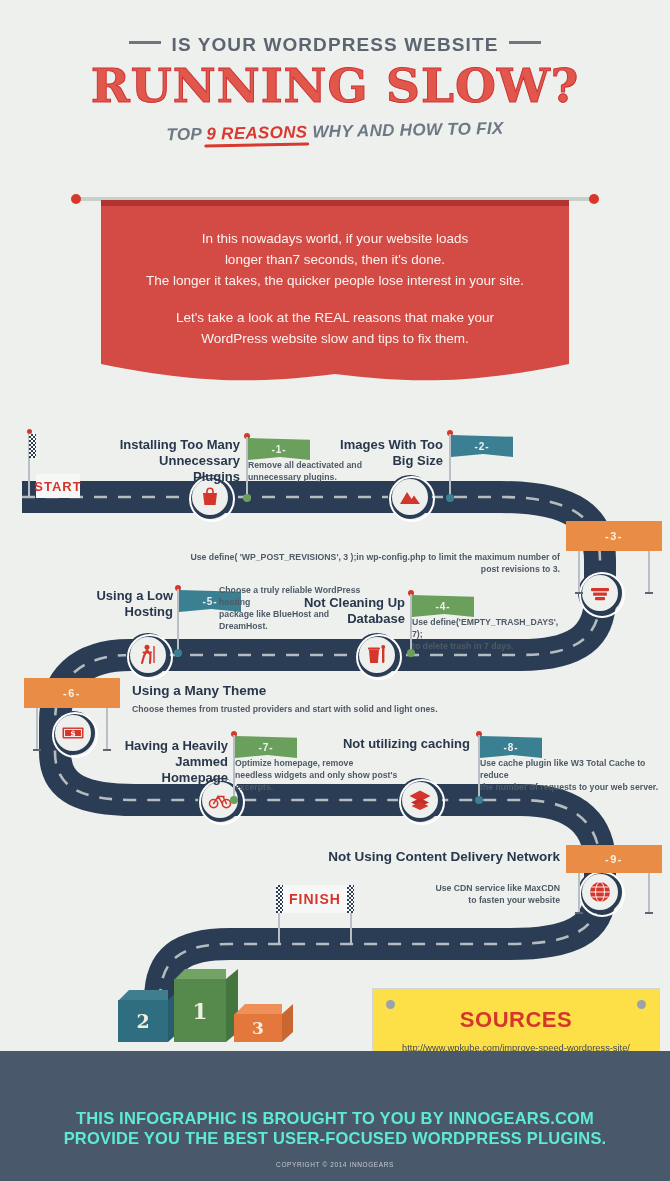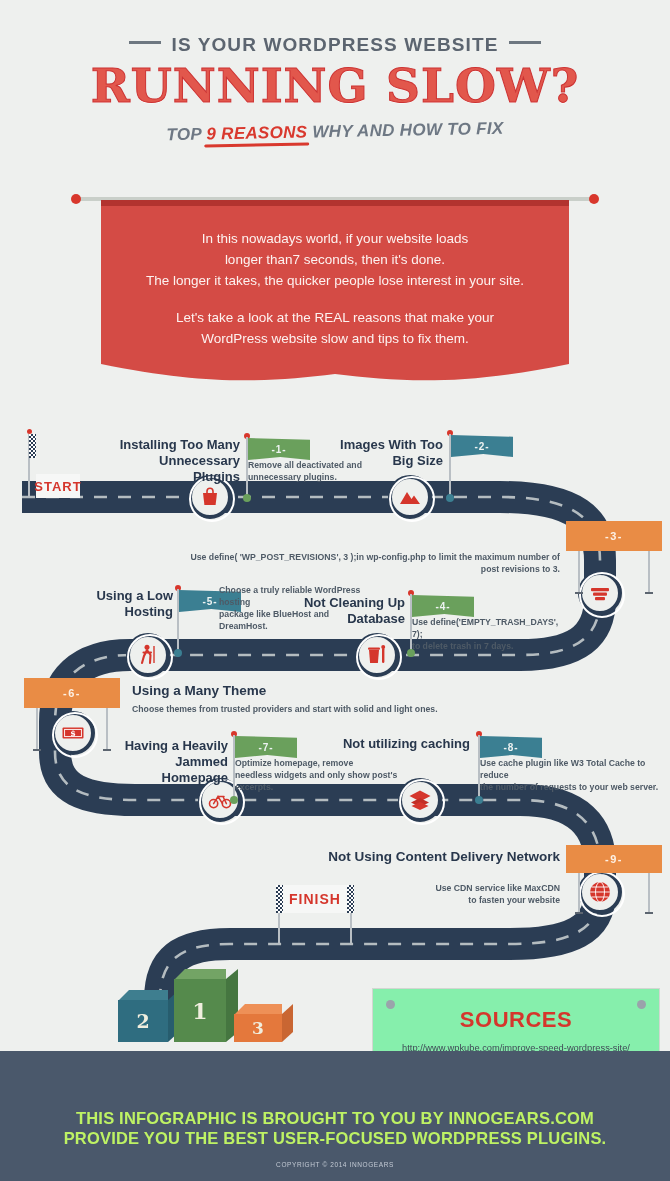--- a/index.html
+++ b/index.html
@@ -104,33 +104,33 @@
   
   .podium { position:absolute; }
   .pbox { position:absolute; }
   .pfront { position:absolute; display:flex; align-items:center; justify-content:center;
     font-family:"DejaVu Serif", serif; font-weight:bold; color:#f0eede; }
   .ptop { position:absolute; }
   .pside { position:absolute; }
 
   
   .sources { position:absolute; left:372px; top:988px; width:288px; height:96px;
-    background:#86efac; border:1px solid #d3d6d2; }
+    background:#fde047; border:1px solid #d3d6d2; }
   .sources .scr { position:absolute; width:9px; height:9px; border-radius:50%;
     background:#9aa3ab; top:11px; }
   .sources h2 { position:absolute; left:0; top:18px; width:100%; text-align:center;
     font-size:22px; font-weight:bold; color:#d5362c; letter-spacing:0.5px; }
   .sources .link { position:absolute; left:0; width:100%; text-align:center;
     font-size:9.3px; color:#3f4a56; text-decoration:underline; }
 
   
   .footer { position:absolute; left:0; top:1051px; width:670px; height:130px;
     background:#4a586b; }
   .footer .ln { position:absolute; left:0; width:100%; text-align:center;
-    color:#bef264; font-size:16.5px; font-weight:bold; letter-spacing:0.2px; }
+    color:#5eead4; font-size:16.5px; font-weight:bold; letter-spacing:0.2px; }
   .footer .cp { position:absolute; left:0; top:110px; width:100%; text-align:center;
     color:#c3cad4; font-size:6.5px; letter-spacing:0.6px; }
 </style>
 </head>
 <body>
 
 <div id="stage">
 
   <div class="hdr-line1">
     <span class="hdr-dash"></span><span class="txt">IS YOUR WORDPRESS WEBSITE</span><span class="hdr-dash"></span>

